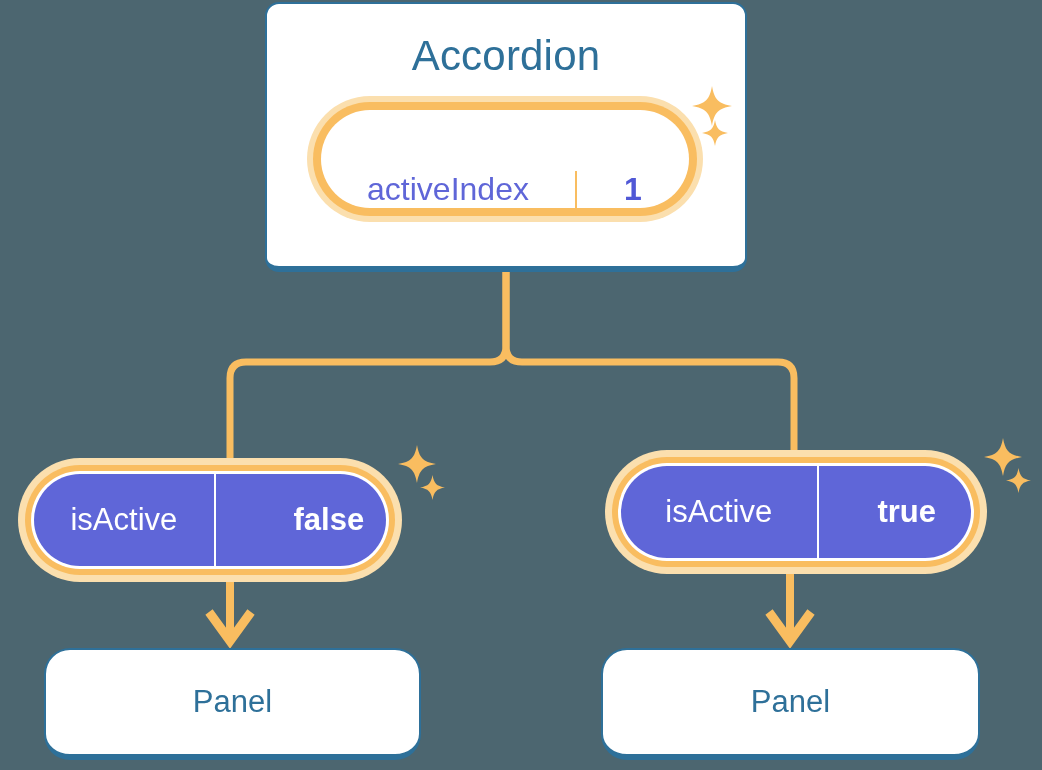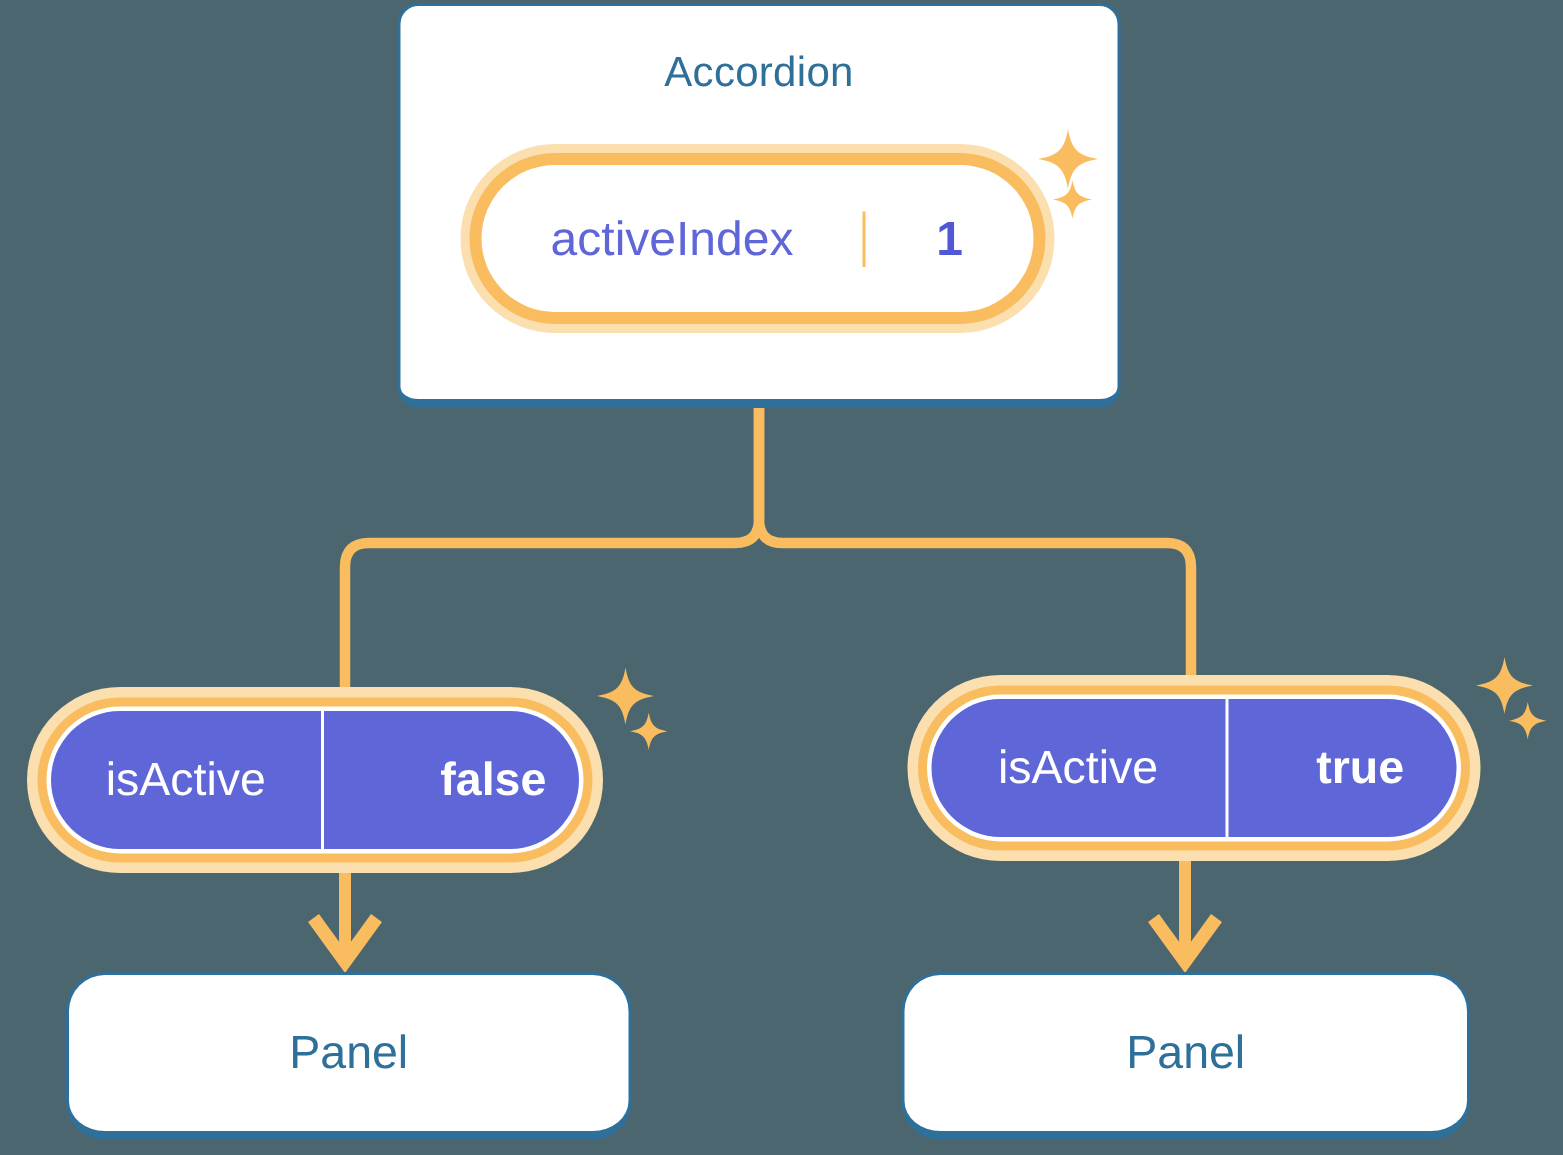--- a/index.html
+++ b/index.html
@@ -43,21 +43,21 @@
     top: 2px;
     width: 482px;
     height: 270px;
   }
   .card-title {
     position: absolute;
     top: 28px;
     left: 0;
     right: 0;
     text-align: center;
-    font-size: 28px;
+    font-size: 42px;
     color: #2e7099;
     letter-spacing: .2px;
   }
 
   
   .panel-box {
     position: absolute;
     background: #ffffff;
     border: 2px solid #2e7099;
     border-bottom-width: 6px;
@@ -82,21 +82,21 @@
   
   .pill-ring {
     position: absolute;
     border-radius: 999px;
     background: #f9bd60;
   }
   .pill-inner {
     position: absolute;
     border-radius: 999px;
     display: flex;
-    align-items: center;
+    align-items: flex-end;
     overflow: hidden;
   }
   .pill-key, .pill-val {
     display: flex;
     align-items: center;
     justify-content: center;
     white-space: nowrap;
   }
 
   

